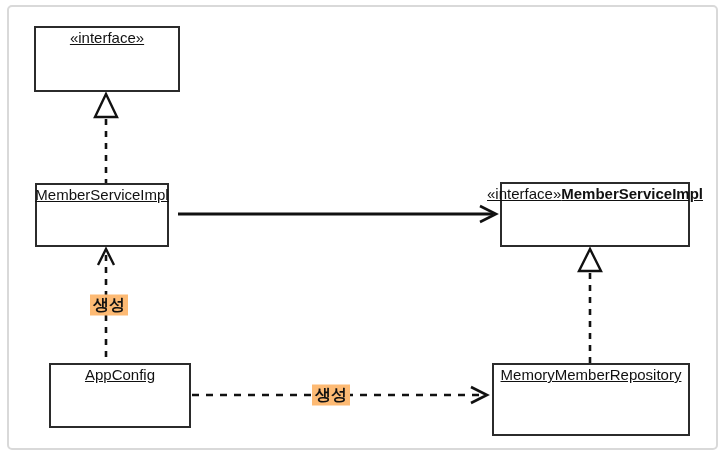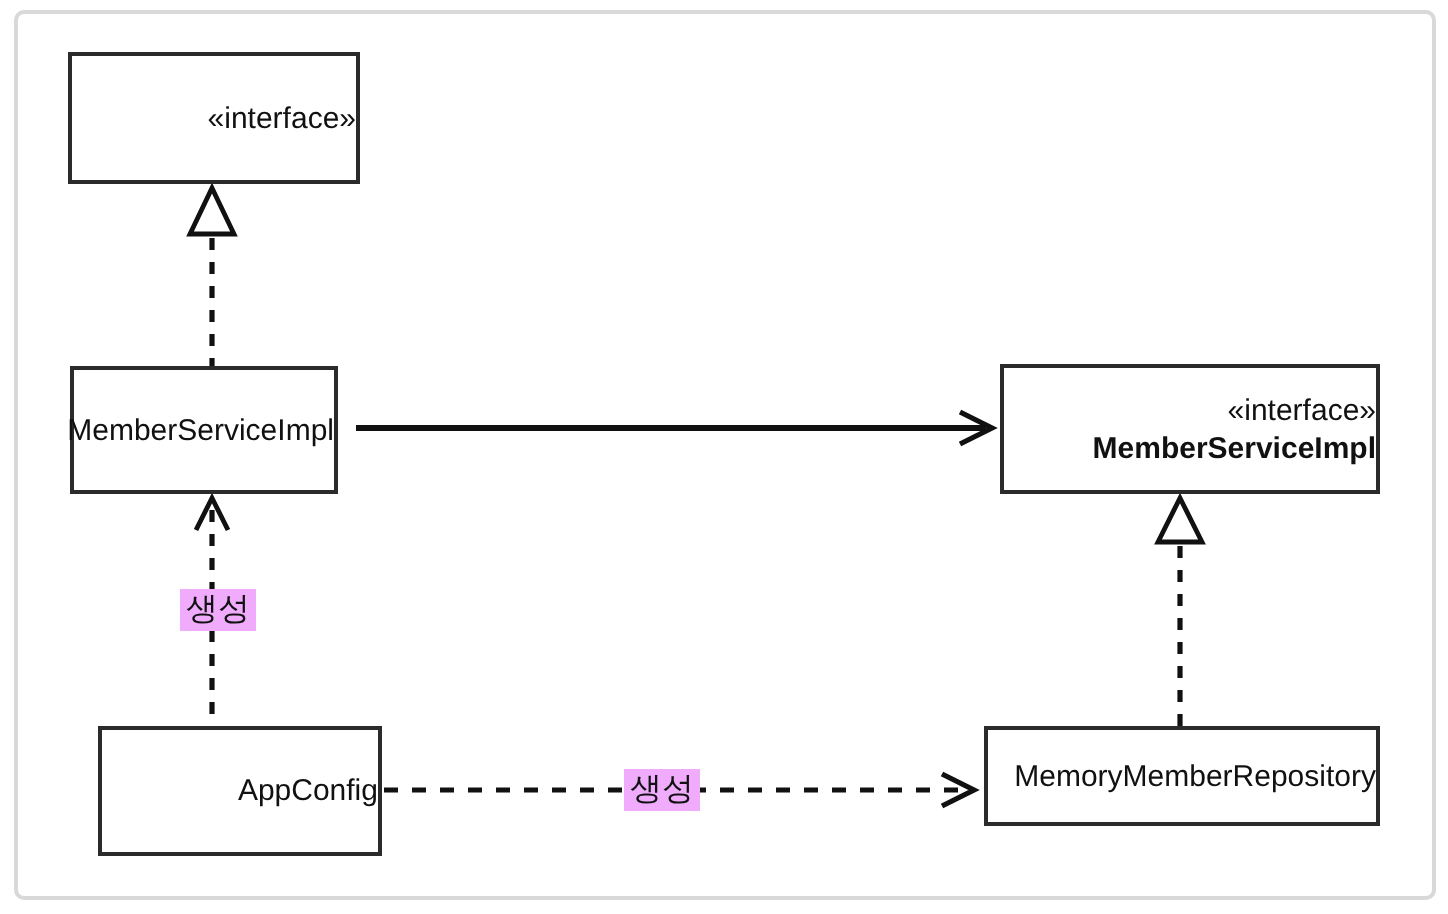--- a/index.html
+++ b/index.html
@@ -31,45 +31,47 @@
     left: 0;
     top: 0;
     width: 724px;
     height: 457px;
   }
   .node {
     position: absolute;
     background: #ffffff;
     border: 2px solid #2b2b2b;
     display: flex;
-    flex-direction: column;
-    align-items: flex-end;
+    flex-direction: row;
+    align-items: flex-start;
     justify-content: center;
     text-align: center;
     font-size: 15px;
     color: #111111;
     line-height: 19px;
     box-sizing: border-box;
+    text-decoration: underline;
   }
   .node .stereotype { font-weight: 400; }
   .node .name-bold  { font-weight: 700; }
   .node .name-plain { font-weight: 400; }
   .n-member-service            { left: 34px;  top: 26px;  width: 146px; height: 66px; }
   .n-member-service-impl       { left: 35px;  top: 183px; width: 134px; height: 64px; }
   .n-member-repository         { left: 500px; top: 182px; width: 190px; height: 65px; }
   .n-app-config                { left: 49px;  top: 363px; width: 142px; height: 65px; }
-  .n-memory-member-repository  { left: 492px; top: 363px; width: 198px; height: 50px; }
+  .n-memory-member-repository  { left: 492px; top: 363px; width: 198px; height: 73px; }
   .edge-label {
     position: absolute;
-    background: #f0abfc;
+    background: #fdba74;
     color: #111111;
     font-size: 16px;
     padding: 0 3px;
     transform: translate(-50%, -50%);
     white-space: nowrap;
+    font-weight: bold;
   }
   .lbl-create-impl   { left: 109px; top: 305px; }
   .lbl-create-memory { left: 331px; top: 395px; }
 </style>
 </head>
 <body>
 
 <div class="canvas">
   <div class="frame"></div>
 

